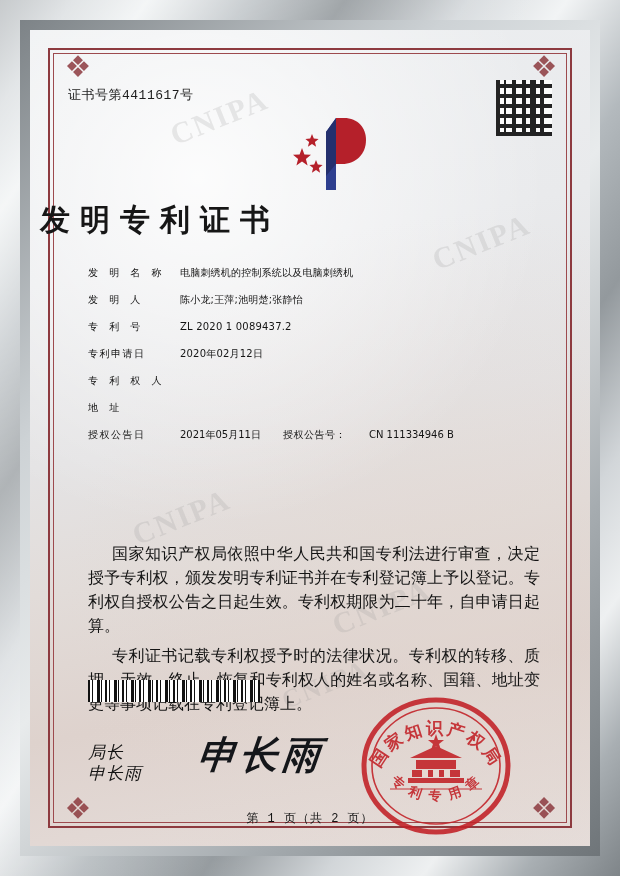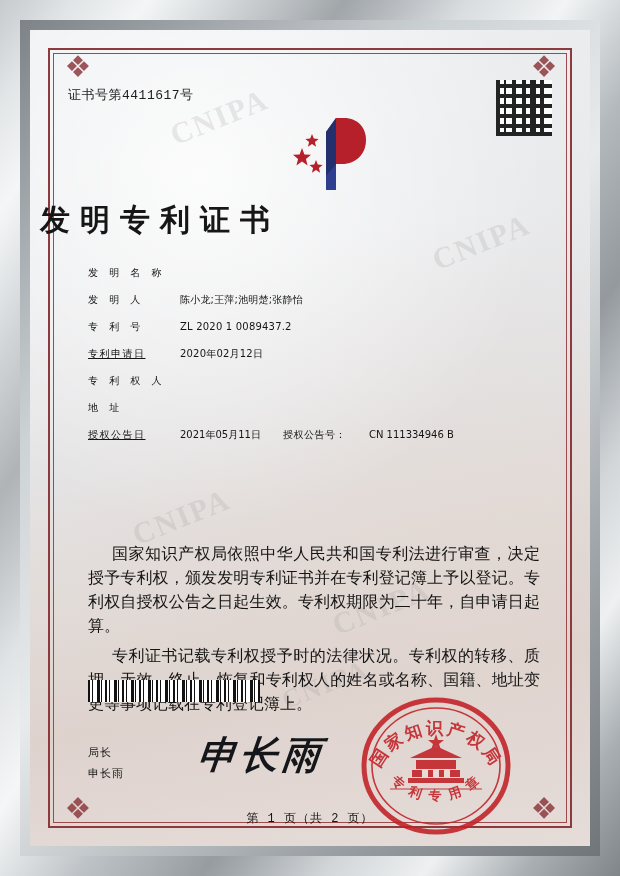--- a/index.html
+++ b/index.html
@@ -147,21 +147,21 @@
     font-family: "DejaVu Sans", "Liberation Sans", sans-serif;
     font-size: 10px;
     color: #141414;
   }
   .lbl {
     width: 92px;
     flex: 0 0 92px;
     letter-spacing: 4px;
     white-space: nowrap;
   }
-  .lbl.wide { letter-spacing: 1.5px; text-decoration: underline; }
+  .lbl.wide { letter-spacing: 1.5px; }
   .val {
     flex: 1;
     letter-spacing: 0.2px;
   }
   .row.dual .lbl2 {
     width: 86px;
     flex: 0 0 86px;
     letter-spacing: 0.5px;
     margin-left: 22px;
   }
@@ -191,24 +191,25 @@
     background-image: repeating-linear-gradient(90deg,
       #111 0 2px, #fff 2px 4px, #111 4px 5px, #fff 5px 9px,
       #111 9px 12px, #fff 12px 13px, #111 13px 14px, #fff 14px 17px);
   }
 
   
   #sig-label {
     position: absolute;
     left: 58px; top: 712px;
     font-family: "DejaVu Sans", "Liberation Sans", sans-serif;
-    font-size: 11px;
+    font-size: 17px;
     line-height: 21px;
     color: #141414;
     letter-spacing: 1px;
+    font-style: italic;
   }
   #sig-hand {
     position: absolute;
     left: 168px; top: 700px;
     font-family: "DejaVu Serif", serif;
     font-size: 38px;
     font-weight: bold;
     font-style: italic;
     color: #14161a;
     letter-spacing: 4px;
@@ -278,20 +279,21 @@
           <polygon points="24,46 25.8,50.6 30.6,50.9 26.9,54 28.1,58.7 24,55.9 19.9,58.7 21.1,54 17.4,50.9 22.2,50.6"></polygon>
         </g>
       </svg>
     </div>
 
     <div id="title">发明专利证书</div>
 
     <div id="fields">
       <div class="row">
         <div class="lbl">发 明 名 称</div>
+        <div class="val">电脑刺绣机的控制系统以及电脑刺绣机</div>
       </div>
       <div class="row">
         <div class="lbl">发 明 人</div>
         <div class="val">陈小龙;王萍;池明楚;张静怡</div>
       </div>
       <div class="row">
         <div class="lbl">专 利 号</div>
         <div class="val">ZL 2020 1 0089437.2</div>
       </div>
       <div class="row">

